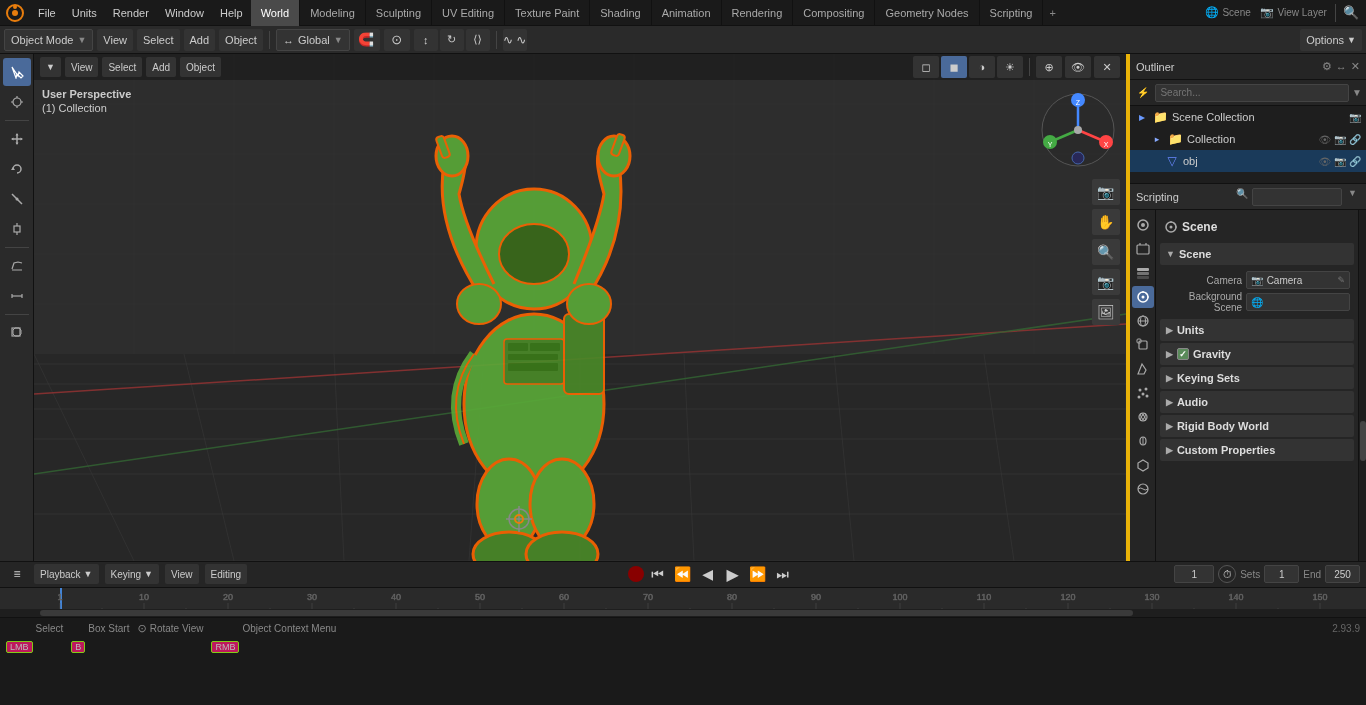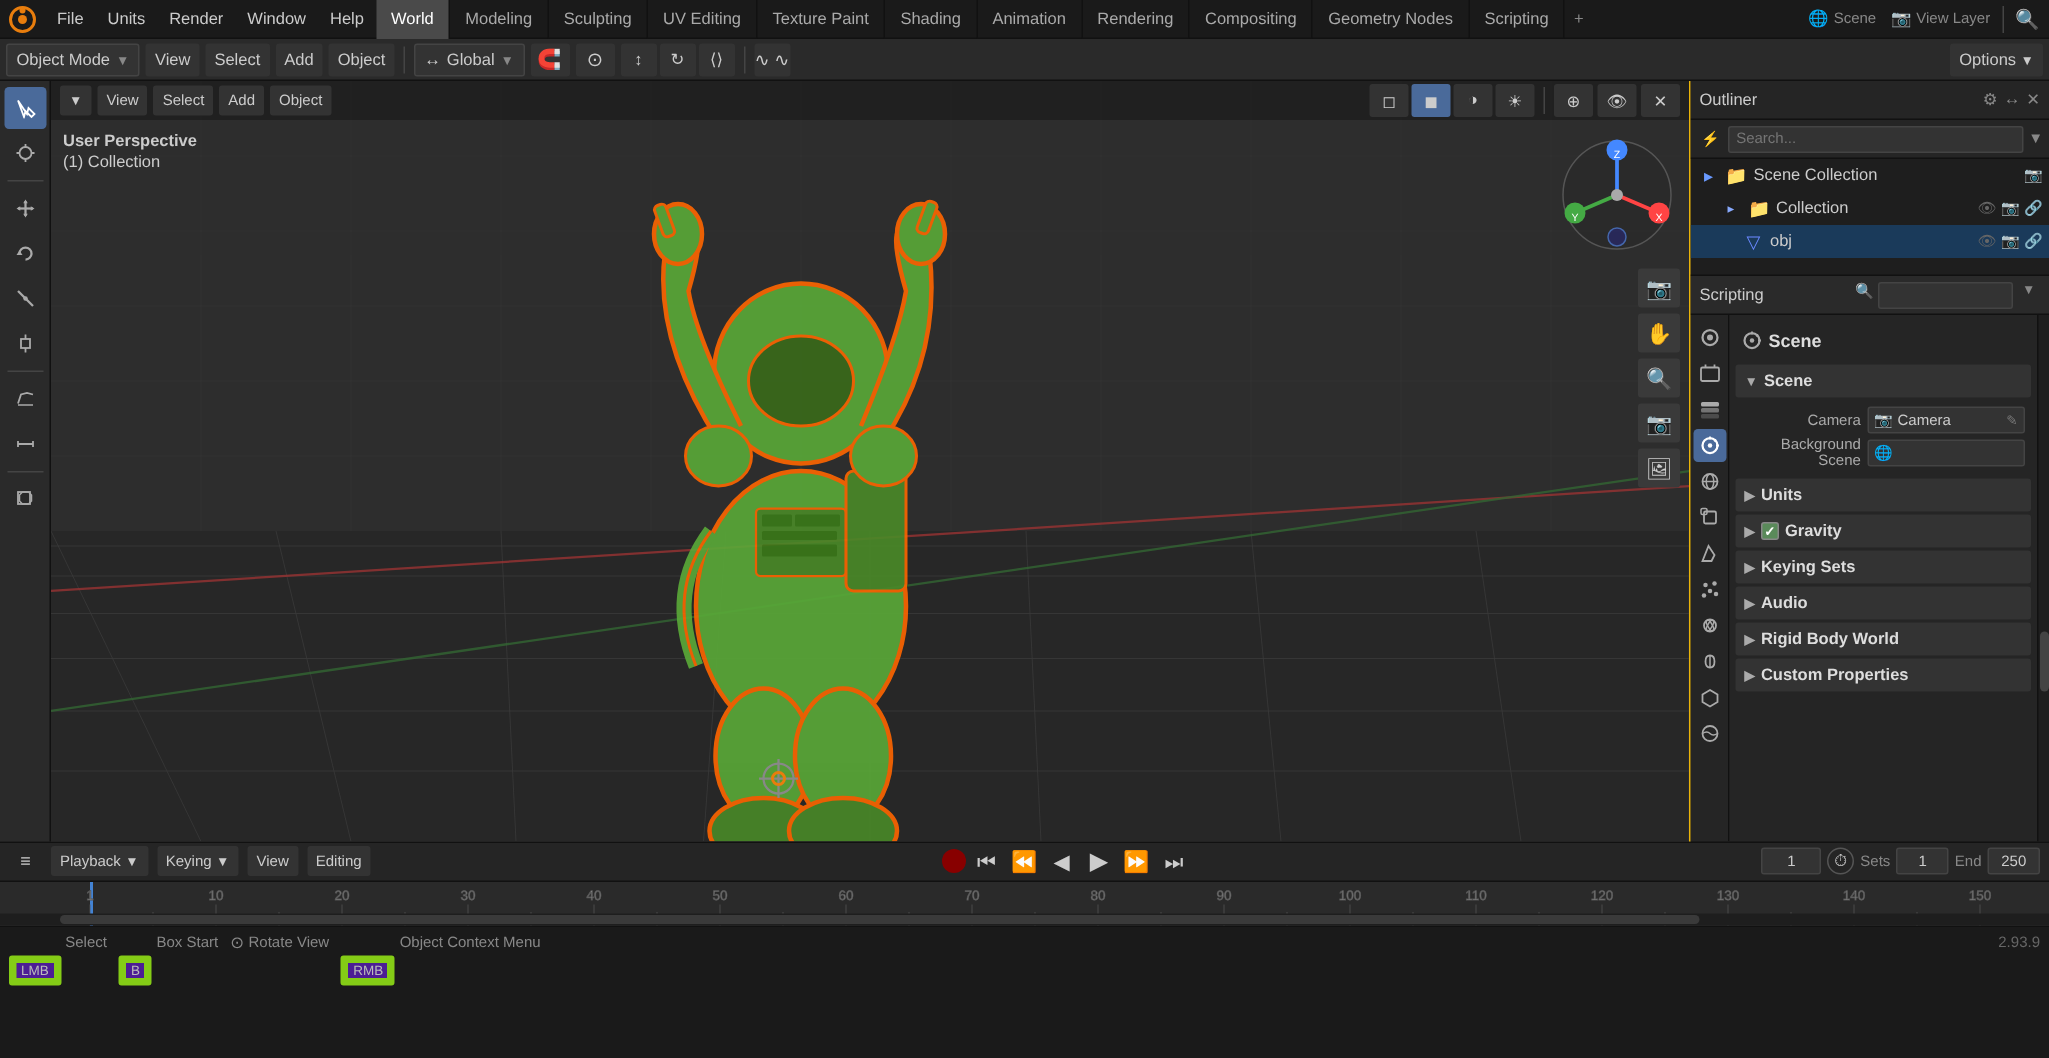--- a/index.html
+++ b/index.html
@@ -99,21 +99,21 @@
     #gizmo {
       position: absolute;
       top: 36px; right: 8px;
       width: 80px; height: 80px;
     }
 
     
     #right-panel {
       width: 240px;
       background: #1e1e1e;
-      border-left: 1px solid #eab308;
+      border-left: 4px solid #eab308;
       display: flex;
       flex-direction: column;
       overflow: hidden;
       justify-content: center;
     }
     
     #outliner {
       height: 130px;
       border-bottom: 1px solid #111;
       overflow: hidden;
@@ -272,21 +272,21 @@
     #status-bar {
       height: 22px;
       background: #1a1a1a;
       border-top: 1px solid #111;
       display: flex;
       align-items: center;
       padding: 0 6px;
       gap: 8px;
     }
     .status-item { font-size:10px; color:#888; display:flex; align-items:center; gap:3px; }
-    .status-key { background:#4c1d95; border:5px solid #84cc16; border-radius:2px; padding:0 3px; font-size:9px; color:#bbb;margin-top:36px; }
+    .status-key { background:#be185d; border:1px solid #84cc16; border-radius:2px; padding:0 3px; font-size:9px; color:#bbb;margin-top:36px; }
     .status-spacer { flex:1; }
     .blender-version { font-size:10px; color:#666; }
 
     
     #viewport-scene {
       position: absolute;
       top: 0; left: 0; right: 0; bottom: 0;
       background: #2d2d2d;
       overflow: hidden;
     }

